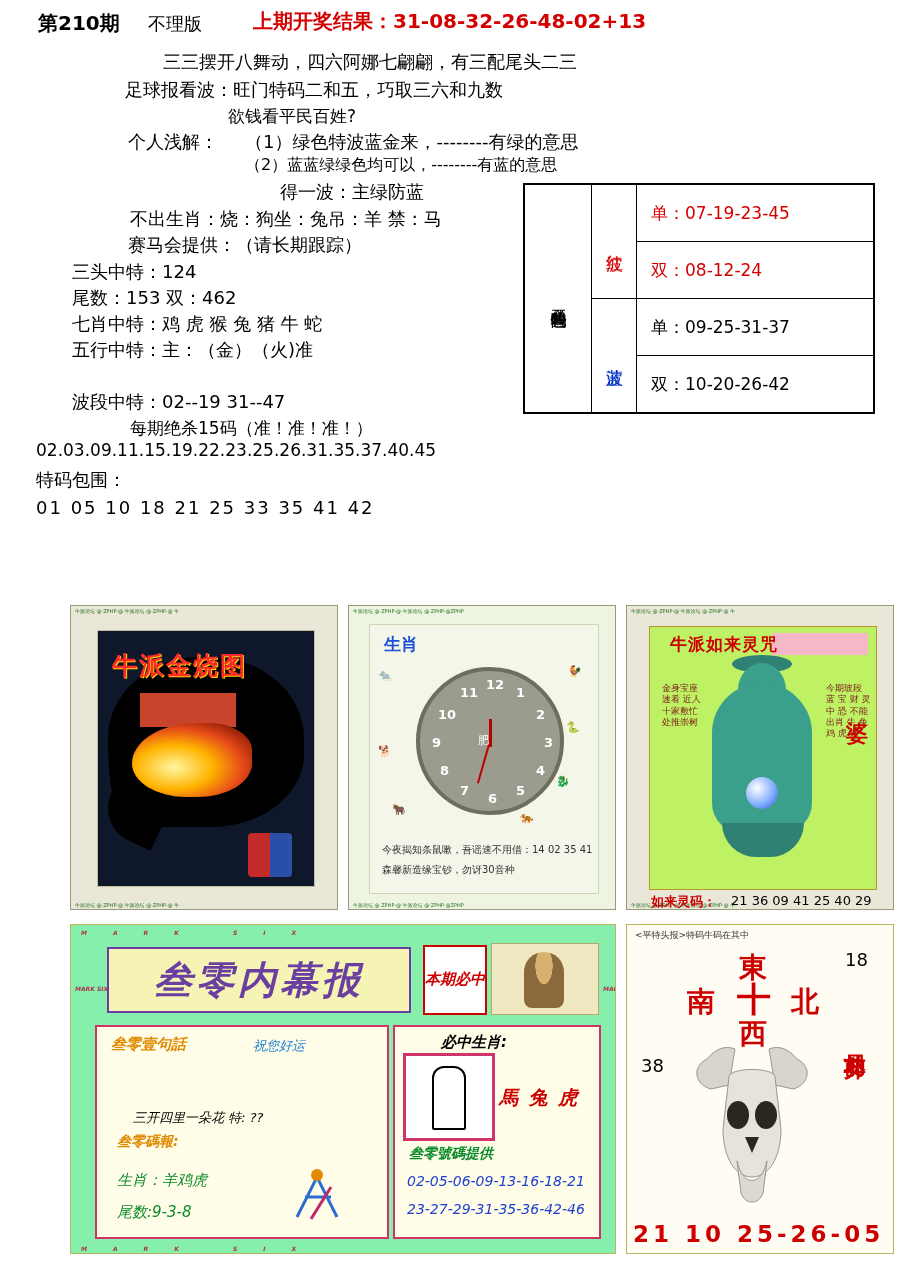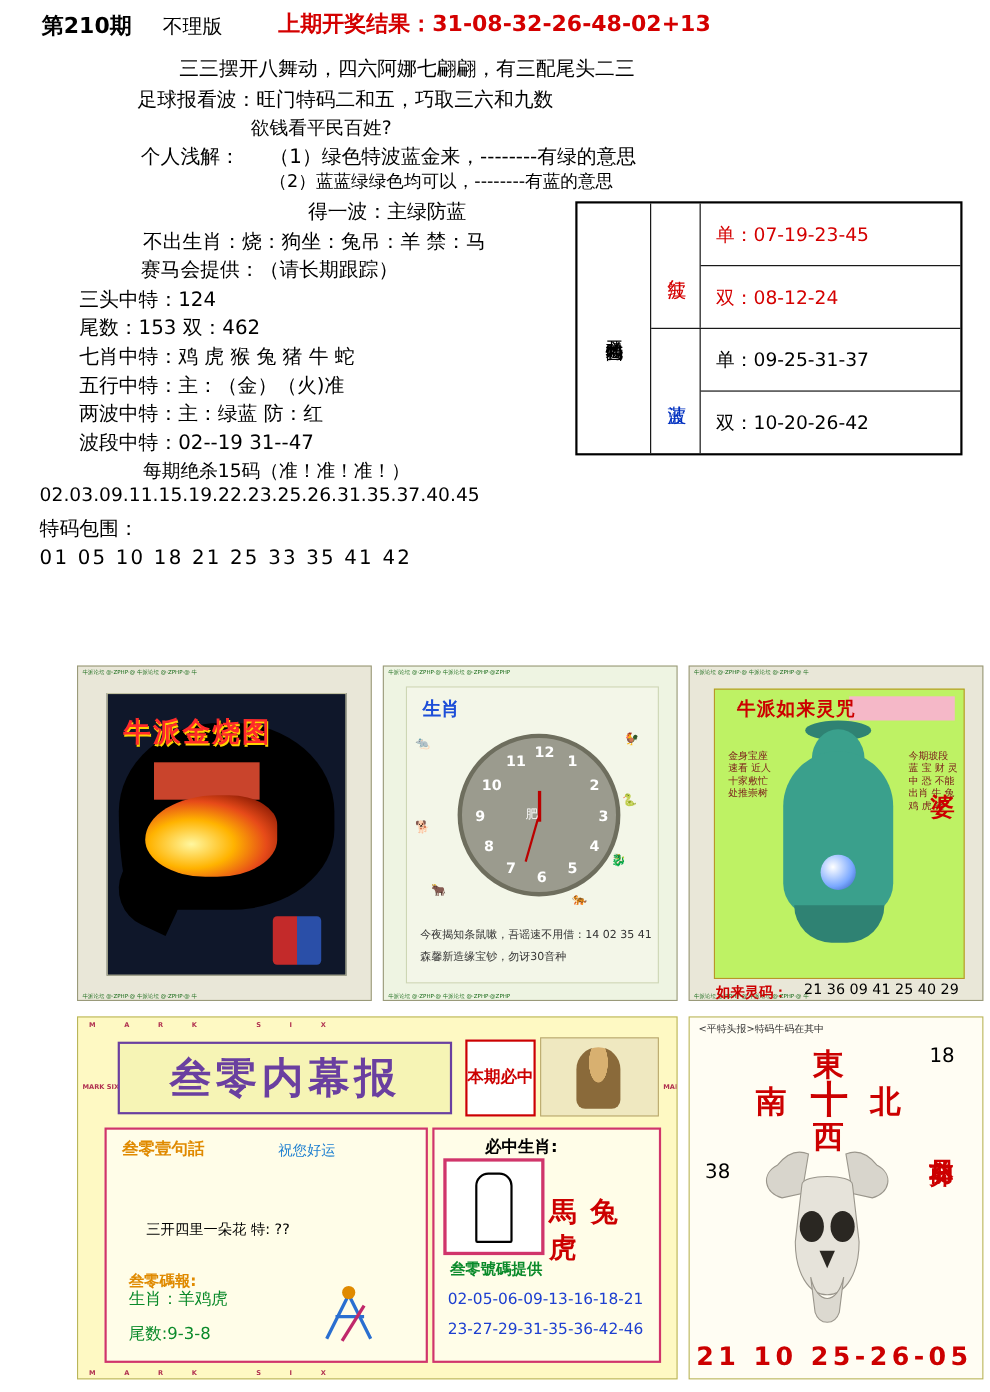--- a/index.html
+++ b/index.html
@@ -105,39 +105,39 @@
   .p3 .halo{position:absolute;left:82px;top:28px;width:60px;height:18px;background:#2f8273;border-radius:50%;}
   .p3 .orb{position:absolute;left:96px;top:150px;width:32px;height:32px;background:radial-gradient(circle at 35% 35%,#fff,#7aa8ff 60%,#2b52b0);border-radius:50%;}
   .p3 .lotus{position:absolute;left:72px;top:196px;width:82px;height:34px;background:#2f8273;border-radius:0 0 40px 40px;}
   .p3 .sidetxt-l{position:absolute;left:12px;top:56px;width:46px;font-size:9px;color:#7a1a1a;line-height:1.25;}
   .p3 .sidetxt-r{position:absolute;left:176px;top:56px;width:46px;font-size:9px;color:#7a1a1a;line-height:1.25;}
   .p3 .bigchar{position:absolute;left:196px;top:92px;font-size:22px;color:#c00;font-weight:bold;}
   .p3 .numline{position:absolute;left:24px;top:287px;font-size:13px;color:#000;}
   .p3 .numlbl{position:absolute;left:-2px;top:287px;font-size:13px;color:#c00;font-weight:bold;}
 
   
-  .p4{left:70px;top:924px;width:546px;height:330px;background:#fef9c3;border:1px solid #b9b55a;}
+  .p4{left:70px;top:924px;width:546px;height:330px;background:#86efac;border:1px solid #b9b55a;font-style:italic;}
   .p4 .mark{position:absolute;font-size:6px;color:#b03050;font-weight:bold;white-space:nowrap;}
   .p4 .bigtitle{position:absolute;left:36px;top:22px;width:300px;height:62px;background:#f6f4b5;border:2px solid #6a3fa0;display:flex;align-items:center;justify-content:center;font-size:38px;font-weight:bold;color:#6a3fa0;letter-spacing:4px;}
   .p4 .redbox{position:absolute;left:352px;top:20px;width:60px;height:66px;background:#fff;border:2px solid #c00;display:flex;flex-direction:column;align-items:center;justify-content:center;color:#c00;font-size:15px;font-weight:bold;line-height:1.15;}
   .p4 .figbox{position:absolute;left:420px;top:18px;width:106px;height:70px;background:#efe8c0;border:1px solid #b9a86a;}
   .p4 .fig{position:absolute;left:32px;top:8px;width:40px;height:56px;background:radial-gradient(ellipse at 50% 25%,#d8b070 0 30%,#8a6a3a 31% 100%);border-radius:20px 20px 8px 8px;}
   .p4 .lpanel{position:absolute;left:24px;top:100px;width:290px;height:210px;background:#fffde8;border:2px solid #d0356a;}
   .p4 .rpanel{position:absolute;left:322px;top:100px;width:204px;height:210px;background:#fffde8;border:2px solid #d0356a;}
   .p4 .lp-t{position:absolute;left:14px;top:8px;font-size:15px;color:#e08a00;font-weight:bold;}
   .p4 .lp-t2{position:absolute;left:156px;top:10px;font-size:13px;color:#1d7fd0;}
   .p4 .lp-mid{position:absolute;left:36px;top:82px;font-size:13px;color:#000;}
-  .p4 .lp-b1{position:absolute;left:20px;top:129px;font-size:14px;color:#e08a00;font-weight:bold;text-align:center;}
+  .p4 .lp-b1{position:absolute;left:20px;top:106px;font-size:14px;color:#e08a00;font-weight:bold;text-align:center;}
   .p4 .lp-b2{position:absolute;left:20px;top:144px;font-size:15px;color:#0a8a2a;}
   .p4 .lp-b3{position:absolute;left:20px;top:176px;font-size:15px;color:#0a8a2a;}
   .p4 .monkey{position:absolute;left:190px;top:140px;width:70px;height:60px;}
   .p4 .rp-t{position:absolute;left:46px;top:6px;font-size:15px;color:#000;font-weight:bold;}
   .p4 .zbox{position:absolute;left:8px;top:26px;width:86px;height:82px;background:#fff;border:3px solid #d0356a;}
   .p4 .person{position:absolute;left:26px;top:10px;width:30px;height:60px;background:#fff;border:2px solid #000;border-radius:12px 12px 2px 2px;}
-  .p4 .rp-zodiac{position:absolute;left:104px;top:58px;font-size:25px;color:#c00;font-weight:bold;letter-spacing:2px;}
+  .p4 .rp-zodiac{position:absolute;left:104px;top:58px;font-size:19px;color:#c00;font-weight:bold;letter-spacing:2px;}
   .p4 .rp-prov{position:absolute;left:14px;top:118px;font-size:14px;color:#0a8a2a;font-weight:bold;}
   .p4 .rp-n1{position:absolute;left:12px;top:146px;font-size:14px;color:#1d3fd0;}
   .p4 .rp-n2{position:absolute;left:12px;top:174px;font-size:14px;color:#1d3fd0;}
 
   
   .p5{left:626px;top:924px;width:268px;height:330px;background:#fffdf3;border:1px solid #b9b55a;}
   .p5 .cap{position:absolute;left:8px;top:4px;font-size:9px;color:#333;}
   .p5 .dong{position:absolute;left:112px;top:24px;font-size:28px;color:#c00;font-weight:bold;}
   .p5 .nan{position:absolute;left:60px;top:58px;font-size:28px;color:#c00;font-weight:bold;}
   .p5 .shi{position:absolute;left:110px;top:52px;font-size:34px;color:#c00;font-weight:bold;}
@@ -164,21 +164,20 @@
   <div class="txt l4">个人浅解：</div>
   <div class="txt l5">（1）绿色特波蓝金来，--------有绿的意思</div>
   <div class="txt l6">（2）蓝蓝绿绿色均可以，--------有蓝的意思</div>
   <div class="txt l7">得一波：主绿防蓝</div>
   <div class="txt l8">不出生肖：烧：狗坐：兔吊：羊 禁：马</div>
   <div class="txt l9">赛马会提供：（请长期跟踪）</div>
   <div class="txt l10">三头中特：124</div>
   <div class="txt l11">尾数：153 双：462</div>
   <div class="txt l12">七肖中特：鸡 虎 猴 兔 猪 牛 蛇</div>
   <div class="txt l13">五行中特：主：（金）（火)准</div>
-  <div class="txt l14">两波中特：主：绿蓝 防：红</div>
   <div class="txt l15">波段中特：02--19 31--47</div>
   <div class="txt l16">每期绝杀15码（准！准！准！）</div>
   <div class="txt l17">02.03.09.11.15.19.22.23.25.26.31.35.37.40.45</div>
   <div class="txt l18">特码包围：</div>
   <div class="txt l19">01 05 10 18 21 25 33 35 41 42</div>
 
   <div class="tbl">
     <div class="tbl-label">必开特码包围</div>
     <div class="tbl-body">
 

